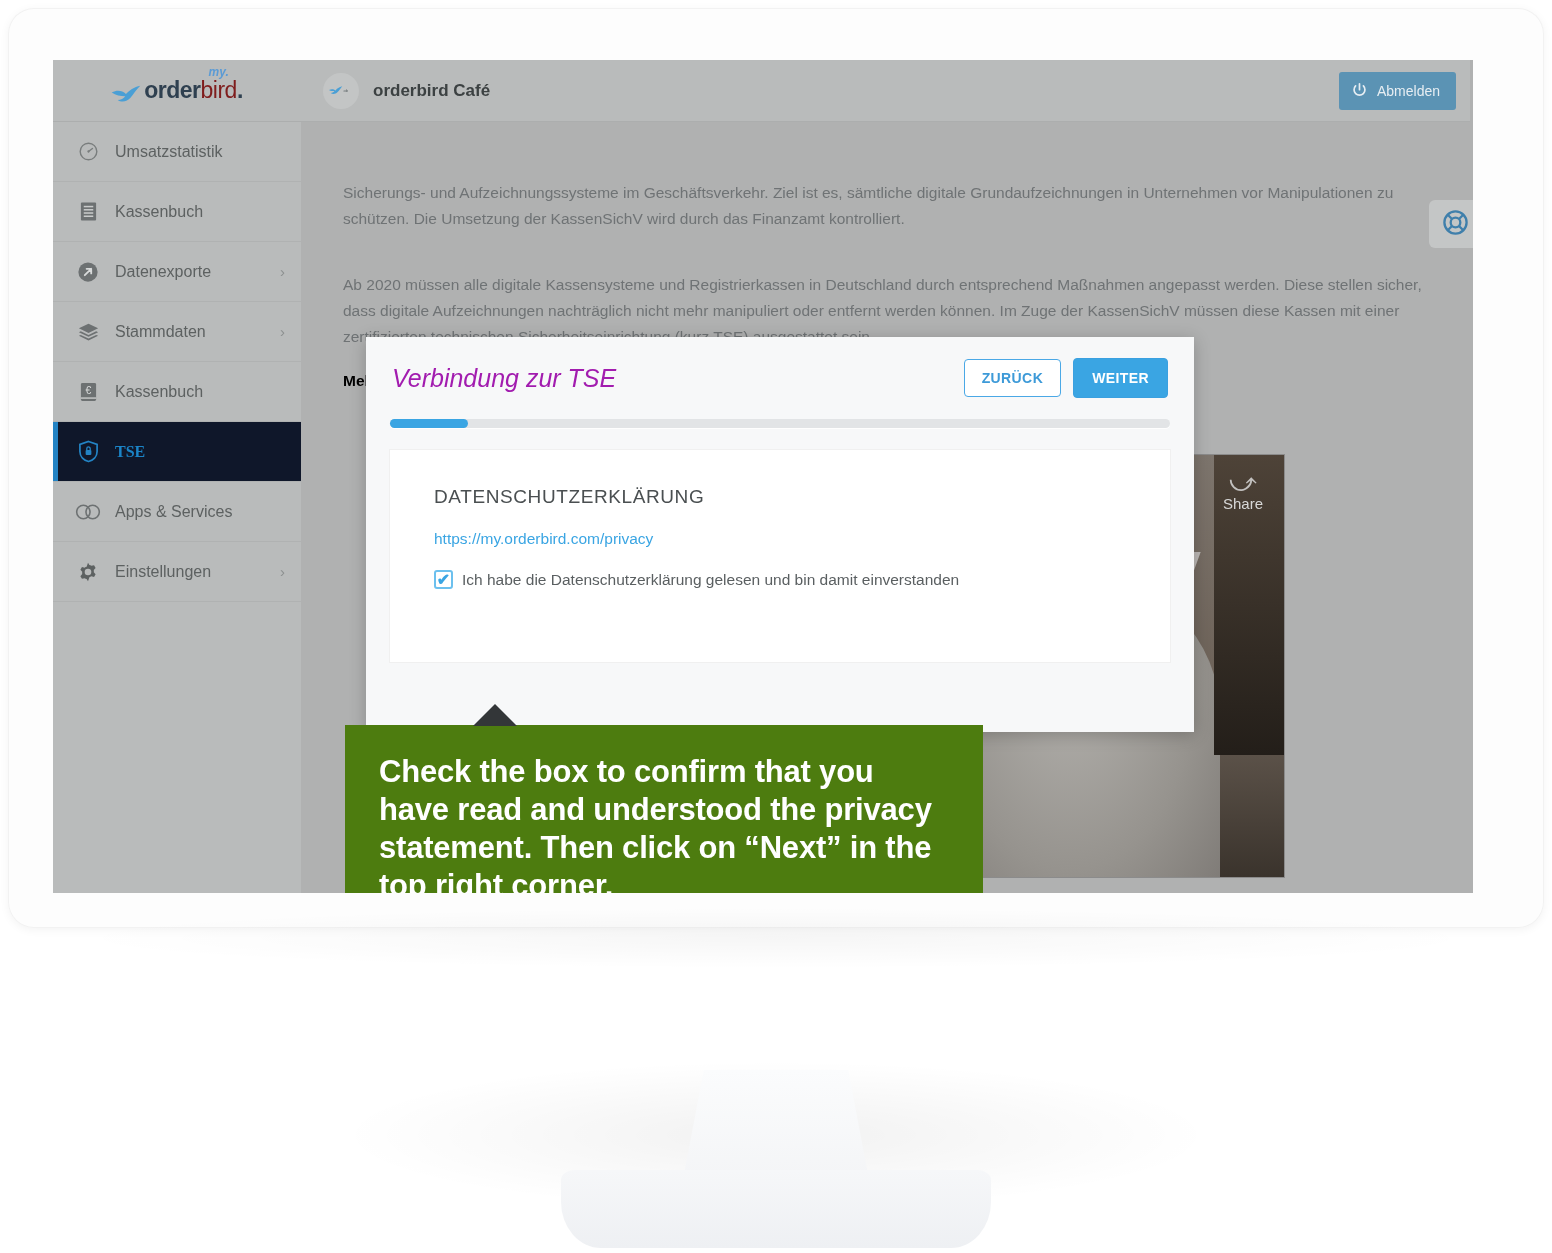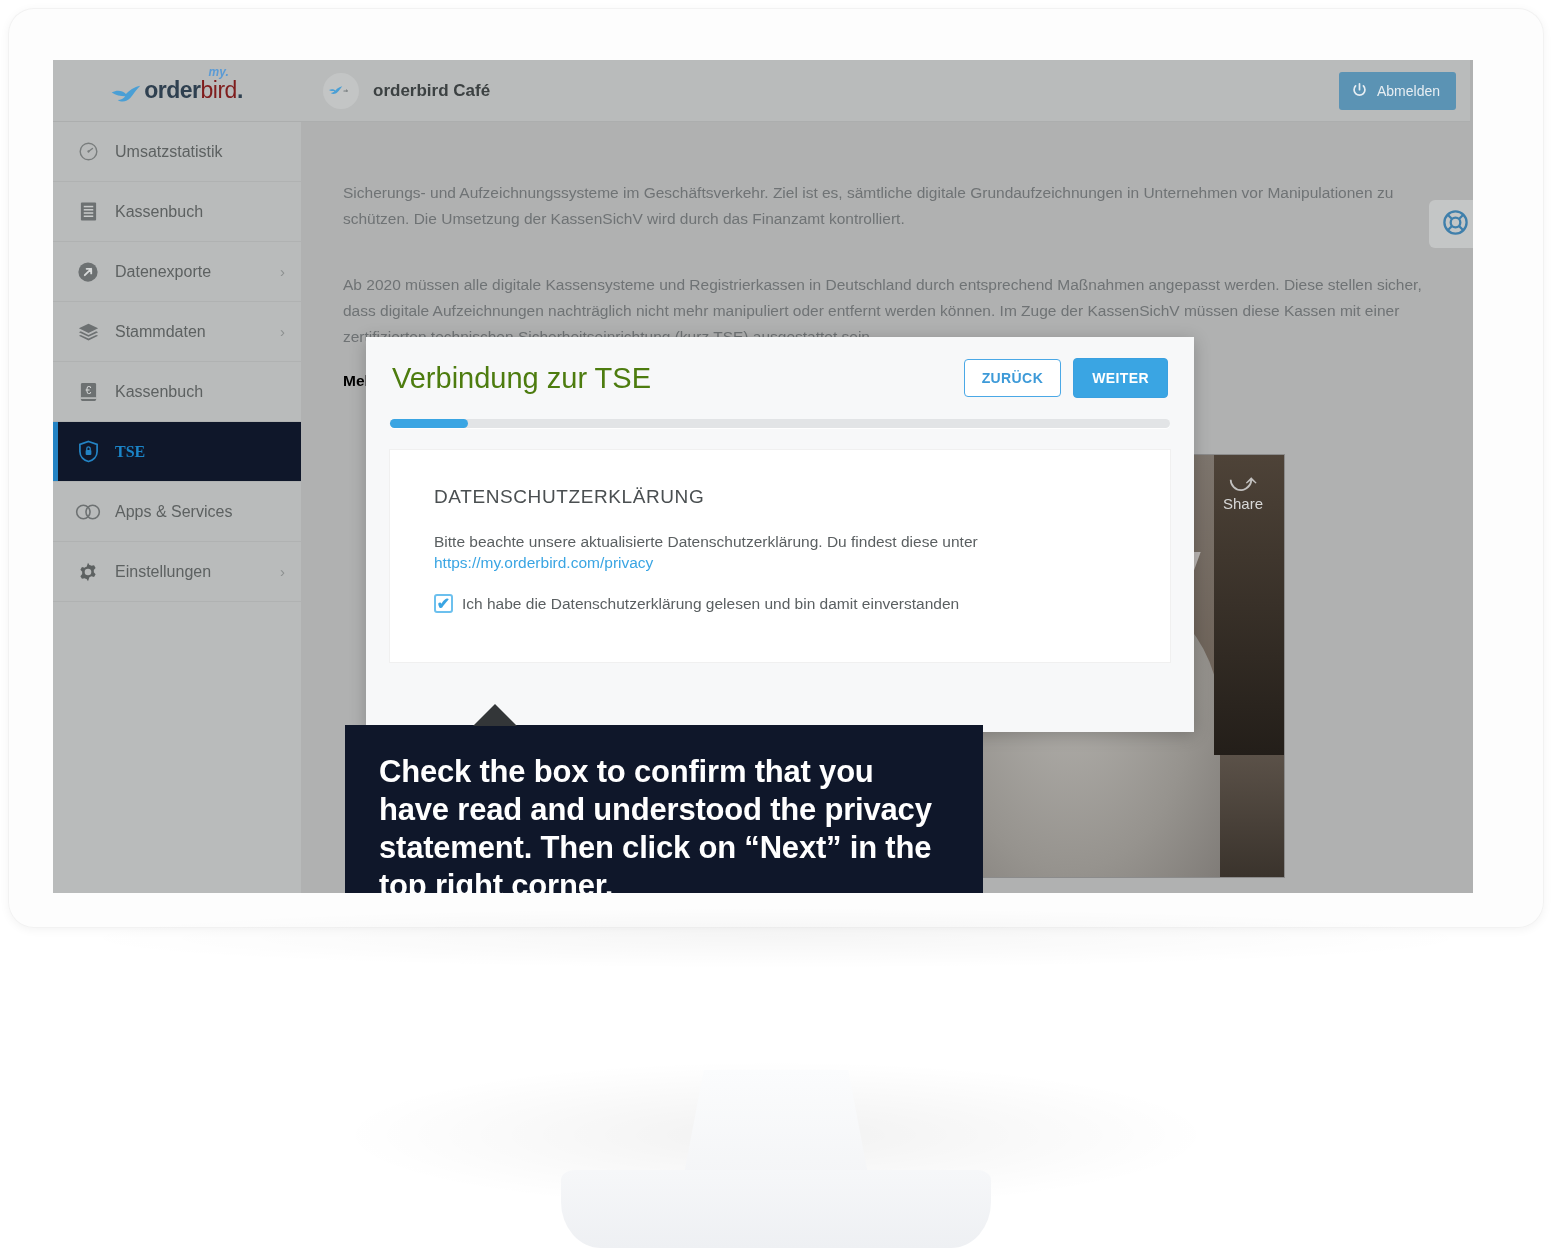--- a/index.html
+++ b/index.html
@@ -164,21 +164,21 @@
   }
 
   
   #modal {
     position:absolute; left: 313px; top: 277px; width: 828px; height: 395px;
     background:#f7f8f9; box-shadow: 0 3px 16px rgba(0,0,0,.22);
   }
   #modal-head {
     height: 82px; display:flex; align-items:center; padding: 0 26px;
   }
-  #modal-title { flex:1; font-size: 29px; color:#4d7c0f; }
+  #modal-title { flex:1; font-size: 25px; color:#a21caf;font-style:italic; }
   .btn-ghost {
     border:1px solid #4aa8e6; color:#3d9ad8; background:#ffffff;
     border-radius:4px; font-size:14px; font-weight:600; letter-spacing:.4px;
     padding: 10px 17px; margin-right: 12px; cursor:pointer;
   }
   .btn-primary {
     border:1px solid #3aa0e0; color:#ffffff; background:#3aa5e3;
     border-radius:4px; font-size:14px; font-weight:700; letter-spacing:.4px;
     padding: 11px 18px; cursor:pointer;
   }
@@ -201,21 +201,21 @@
     width:19px; height:19px; background:#ffffff; border:2px solid #6cc0ee;
     border-radius:3px; margin-right:9px; display:flex; align-items:center; justify-content:center;
     cursor:pointer; flex: none;
   }
   #consent-box .tick { color:#3aa5e3; font-size:16px; line-height:16px; font-weight:700; }
   #consent-label { font-size:15.5px; color:#5a5f61; }
 
   
   #callout {
     position:absolute; left: 292px; top: 665px; width: 638px; height: 202px;
-    background:#0f172a; color:#ffffff;
+    background:#4d7c0f; color:#ffffff;
   }
   #callout-arrow {
     position:absolute; left: 128px; top: -21px; width:0; height:0;
     border-left: 22px solid transparent;
     border-right: 22px solid transparent;
     border-bottom: 22px solid #333638;
   }
   #callout-text {
     padding: 28px 34px; font-size: 31px; font-weight:700; line-height: 38px;
     letter-spacing: -0.2px;
@@ -419,21 +419,20 @@
             <button class="btn-ghost">ZURÜCK</button>
             <button class="btn-primary">WEITER</button>
           </div>
 
           <div id="progress-track">
             <div id="progress-fill" style="width: 10%;"></div>
           </div>
 
           <div id="modal-body">
             <div id="ds-title">DATENSCHUTZERKLÄRUNG</div>
-            <div id="ds-text">Bitte beachte unsere aktualisierte Datenschutzerklärung. Du findest diese unter</div>
             <a id="ds-link">https://my.orderbird.com/privacy</a>
             <div id="consent-row">
               <span id="consent-box">
                 <span class="tick">✔</span>
               </span>
               <span id="consent-label">Ich habe die Datenschutzerklärung gelesen und bin damit einverstanden</span>
             </div>
           </div>
         </div>
 

